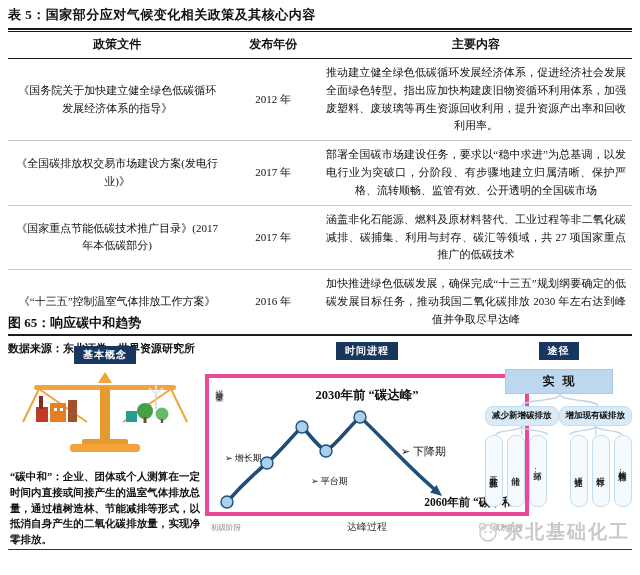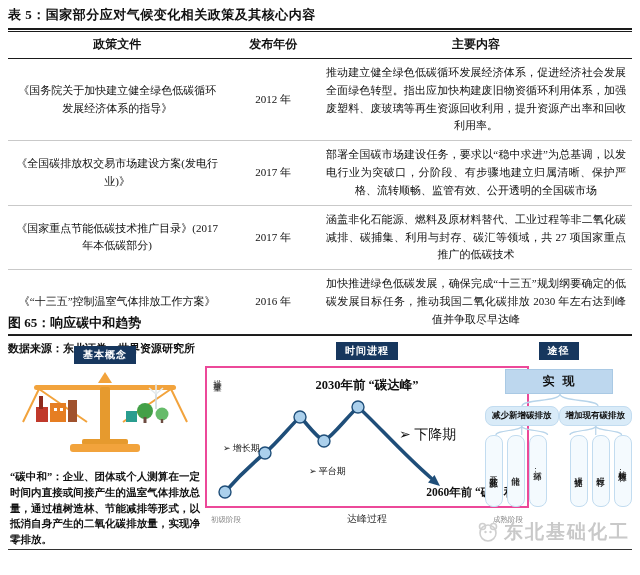--- a/index.html
+++ b/index.html
@@ -30,28 +30,28 @@
   .fig-body { position:absolute; left:8px; right:8px; top:340px; height:206px; }
   .hdr-box { display:inline-block; background:#17375e; color:#fff; font-size:10px; font-weight:bold;
              padding:2px 9px; letter-spacing:1px; }
   .hdr-line { text-align:center; }
   
   .col-concept { position:absolute; left:0; top:4px; width:194px;font-family:Liberation Serif, serif; }
   .scale-svg { display:block; margin:3px auto 0; }
   .definition { font-size:10.5px; font-weight:bold; line-height:1.5; text-align:justify; margin-top:2px; padding:0 2px; }
   
   .col-timeline { position:absolute; left:197px; top:0; width:324px; }
-  .chart-frame { position:relative; margin-top:6px; height:142px; border:2px solid #ec4899; background:#fff; }
+  .chart-frame { position:relative; margin-top:14px; height:142px; border:4px solid #ec4899; background:#fff; }
   .chart-frame svg { position:absolute; left:0; top:0; }
   .ylab { position:absolute; left:5px; top:5px; writing-mode:vertical-rl; font-size:8.5px; color:#333; letter-spacing:2px; }
   .ann { position:absolute; white-space:nowrap; }
   .ann-peak { left:0; right:0; top:9px; text-align:center; font-size:12.5px; font-weight:bold; }
   .ann-growth { left:16px; top:74px; font-size:9px; }
   .ann-plateau { left:102px; top:97px; font-size:9px; }
-  .ann-decline { left:192px; top:58px; font-size:14px; }
+  .ann-decline { left:192px; top:66px; font-size:11px; }
   .ann-neutral { right:6px; top:117px; font-size:11.5px; font-weight:bold; }
   .x-labels { display:flex; justify-content:space-between; align-items:baseline; margin-top:4px; padding:0 6px; }
   .x-side { font-size:7.5px; color:#888; }
   .x-center { font-size:10px; color:#333; }
   
   .col-path { position:absolute; left:477px; right:0; top:0; }
   .root-box { margin:9px auto 0; width:108px; background:#bdd7ee; border:1px solid #a9c9e4;
               font-size:12px; font-weight:bold; text-align:center; padding:3px 0; letter-spacing:8px; text-indent:8px; }
   .conn { display:block; margin:0 auto; }
   .branch-row { display:flex; justify-content:space-between; }

